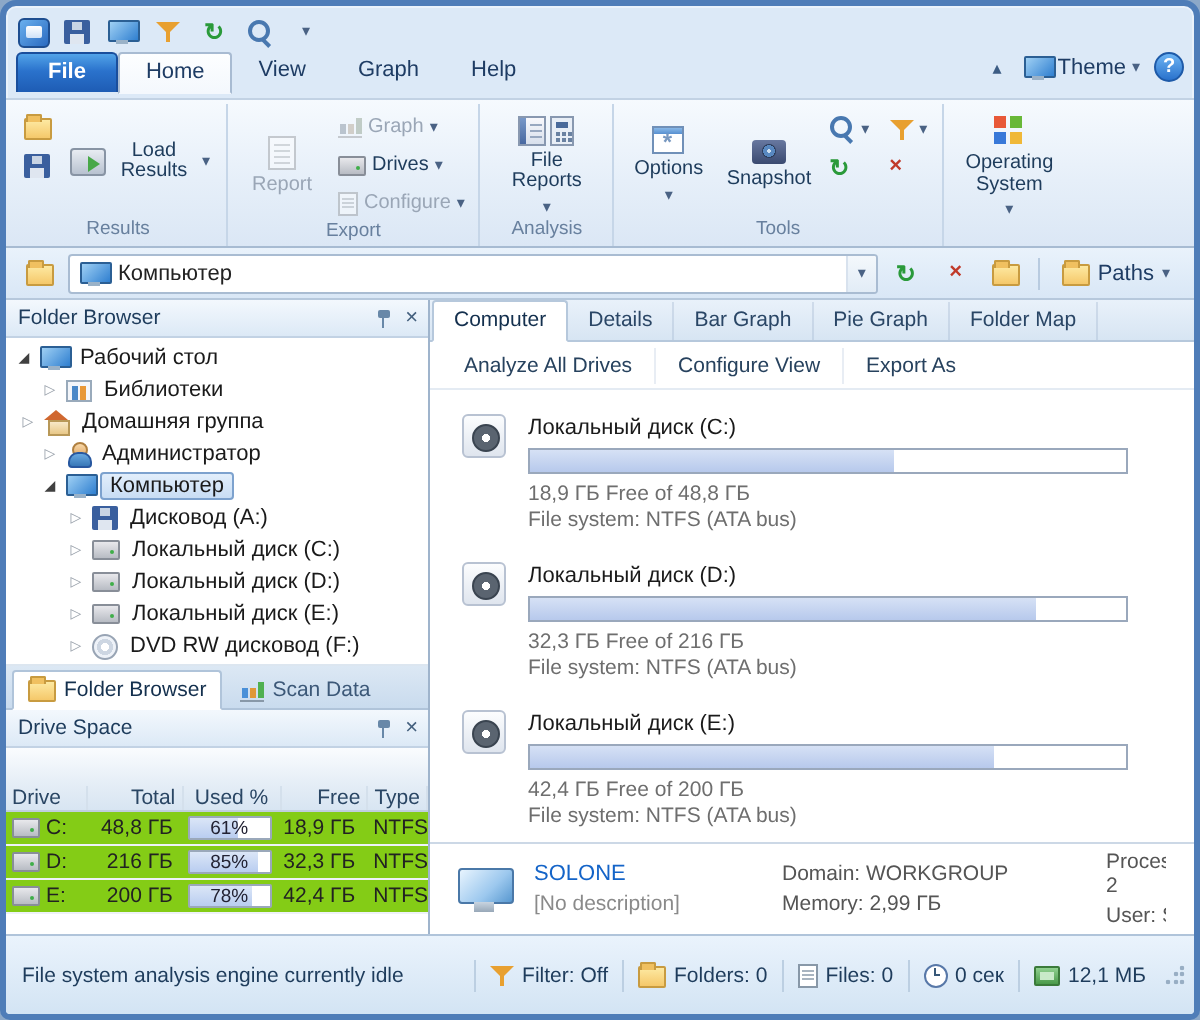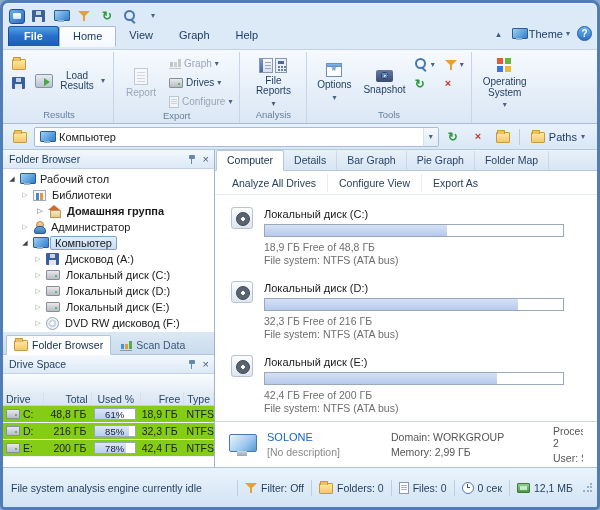--- a/index.html
+++ b/index.html
@@ -353,21 +353,21 @@
           <div class="trow" style="padding-left: 4px;">
             <span class="tw expanded">◢</span>
             <span class="icon i-desktop"></span>
             <span class="tlabel">Рабочий стол</span>
           </div>
           <div class="trow" style="padding-left: 17px;">
             <span class="tw collapsed">▷</span>
             <span class="icon i-lib"></span>
             <span class="tlabel">Библиотеки</span>
           </div>
-          <div class="trow" style="padding-left: 32px; font-weight: bold;">
+          <div class="trow" style="padding-left: 6px;">
             <span class="tw collapsed">▷</span>
             <span class="icon i-home"></span>
             <span class="tlabel">Домашняя группа</span>
           </div>
           <div class="trow" style="padding-left: 17px;">
             <span class="tw collapsed">▷</span>
             <span class="icon i-user"></span>
             <span class="tlabel">Администратор</span>
           </div>
           <div class="trow" style="padding-left: 17px;">

